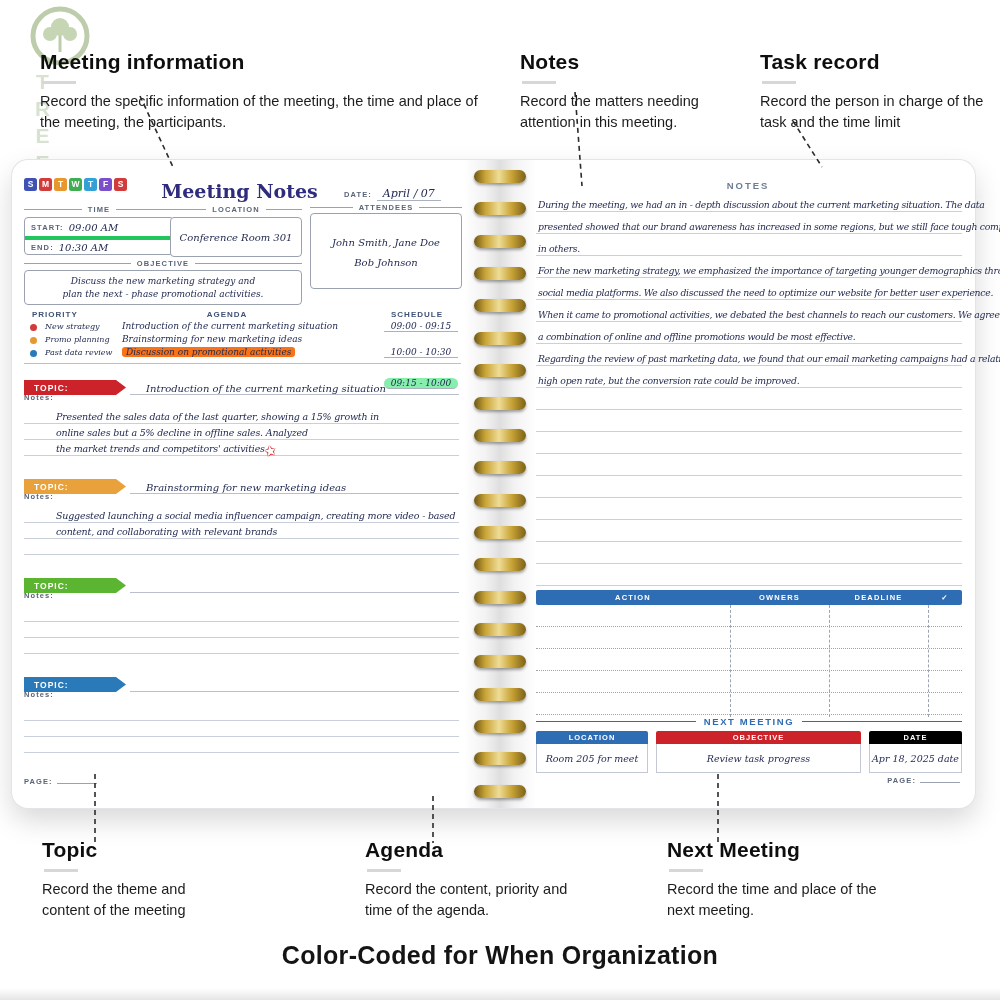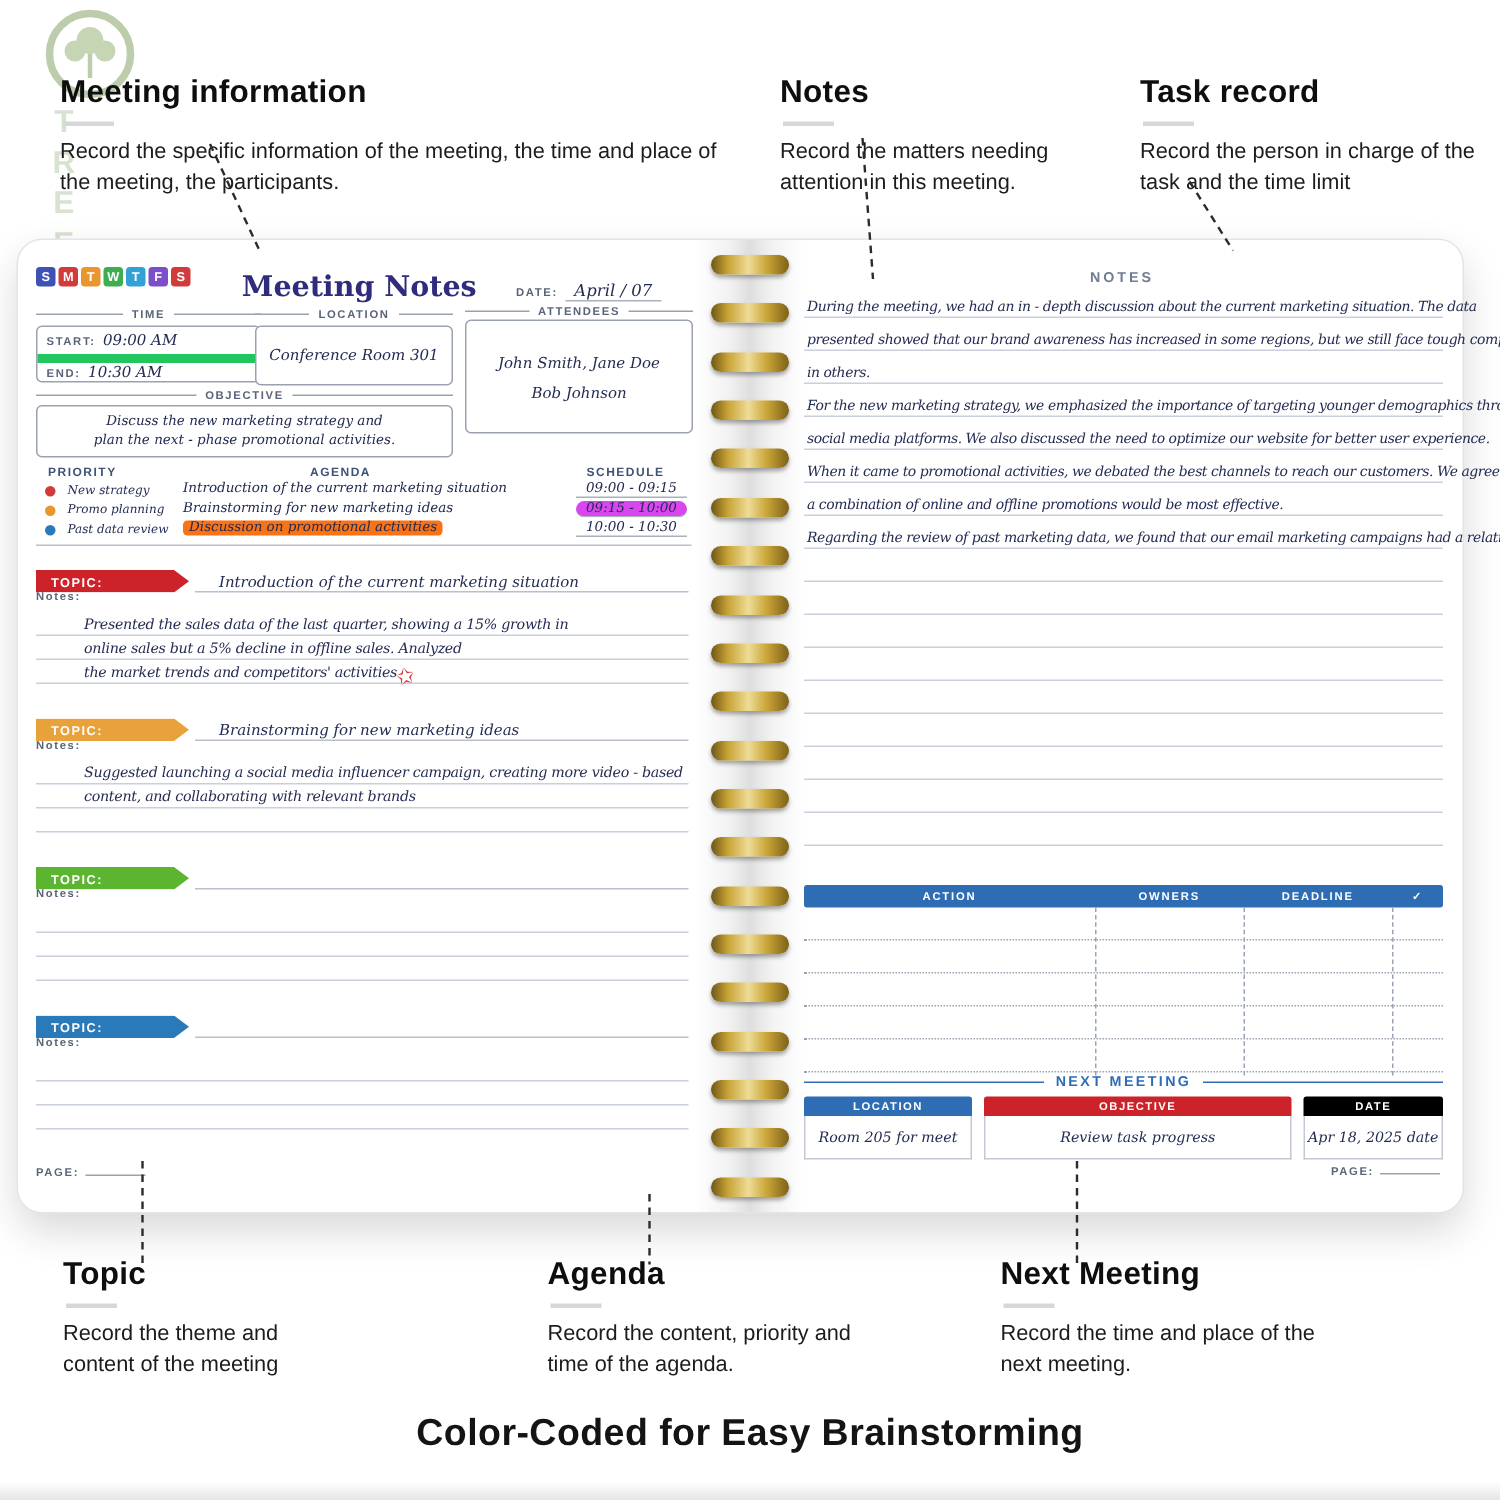--- a/index.html
+++ b/index.html
@@ -44,21 +44,21 @@
 
   .weekrow{position:absolute;left:12px;top:18px;display:flex;gap:2px}
   .wd{width:13px;height:13px;border-radius:2.5px;color:#fff;font-size:8.5px;line-height:13px;
     font-weight:bold;text-align:center}
   .mn-title{position:absolute;left:105px;top:20px;width:245px;text-align:center;
     font-family:"DejaVu Serif",serif;font-weight:bold;font-size:19px;color:#2f2c7d}
   .daterow{position:absolute;left:332px;top:27px;display:flex;align-items:baseline;gap:5px}
   .daterow .hw{font-size:11px;border-bottom:1px solid #a9b1bd;padding:0 6px}
 
   .trow{display:flex;align-items:center;height:18px;padding:0 6px;gap:5px}
-  .trow + .trow{border-top:6px solid #22c55e}
+  .trow + .trow{border-top:4px solid #22c55e}
   .trow .hw{font-size:10px}
   .locbox .hw{font-size:10px}
   .attbox{flex-direction:column;gap:9px;padding-top:2px}
   .attbox .hw{font-size:10px}
   .objbox{flex-direction:column;gap:3px}
   .objbox .hw{font-size:9px}
 
   .colhdr{position:absolute;font-size:8px;font-weight:bold;letter-spacing:1px;color:#3e5377}
   .arow{position:absolute;left:12px;width:437px;height:13px}
   .dot{position:absolute;left:6px;top:3px;width:7px;height:7px;border-radius:50%}
@@ -146,21 +146,21 @@
   <h2>Agenda</h2>
   <div class="crule"></div>
   <p style="width:215px">Record the content, priority and time of the agenda.</p>
 </div>
 <div class="callout" style="left:667px;top:838px;width:230px">
   <h2>Next Meeting</h2>
   <div class="crule"></div>
   <p style="width:215px">Record the time and place of the next meeting.</p>
 </div>
 
-<div class="tagline">Color-Coded for Easy Brainstorming</div>
+<div class="tagline">Color-Coded for When Organization</div>
 
 <div class="notebook">
 
   <div class="page-left">
     <div class="weekrow">
       <span class="wd" style="background-color: rgb(63, 81, 181);">S</span>
       <span class="wd" style="background-color: rgb(210, 59, 59);">M</span>
       <span class="wd" style="background-color: rgb(232, 151, 46);">T</span>
       <span class="wd" style="background-color: rgb(63, 174, 82);">W</span>
       <span class="wd" style="background-color: rgb(51, 160, 214);">T</span>
@@ -219,21 +219,21 @@
     <div class="arow" style="top:161px">
       <i class="dot" style="background-color: rgb(210, 59, 59);"></i>
       <span class="hw p">New strategy</span>
       <span class="hw ag">Introduction of the current marketing situation</span>
       <span class="hw sc">09:00 - 09:15</span>
     </div>
     <div class="arow" style="top:174px">
       <i class="dot" style="background-color: rgb(232, 151, 46);"></i>
       <span class="hw p">Promo planning</span>
       <span class="hw ag">Brainstorming for new marketing ideas</span>
-      <span class="hw sc hl-pill" style="background-color: #d946ef;">09:15 - 10:00</span>
+      <span class="hw sc hl-pill" style="background-color: #86efac; margin-top: 44px;">09:15 - 10:00</span>
     </div>
     <div class="arow" style="top:187px">
       <i class="dot" style="background-color: rgb(42, 122, 185);"></i>
       <span class="hw p">Past data review</span>
       <span class="hw ag hl-flat" style="background-color: #f97316;">Discussion on promotional activities</span>
       <span class="hw sc">10:00 - 10:30</span>
     </div>
     <div class="grp-rule"></div>
 
     <div class="topic" style="top:220px">
@@ -344,20 +344,23 @@
           <span class="hw">social media platforms. We also discussed the need to optimize our website for better user experience.</span>
         </div>
         <div class="rp-line">
           <span class="hw">When it came to promotional activities, we debated the best channels to reach our customers. We agreed that</span>
         </div>
         <div class="rp-line">
           <span class="hw">a combination of online and offline promotions would be most effective.</span>
         </div>
         <div class="rp-line">
           <span class="hw">Regarding the review of past marketing data, we found that our email marketing campaigns had a relatively</span>
+        </div>
+        <div class="rp-line">
+          <span class="hw">high open rate, but the conversion rate could be improved.</span>
         </div>
         <div class="rp-line"></div>
         <div class="rp-line"></div>
         <div class="rp-line"></div>
         <div class="rp-line"></div>
         <div class="rp-line"></div>
         <div class="rp-line"></div>
         <div class="rp-line"></div>
         <div class="rp-line"></div>
         <div class="rp-line"></div>

